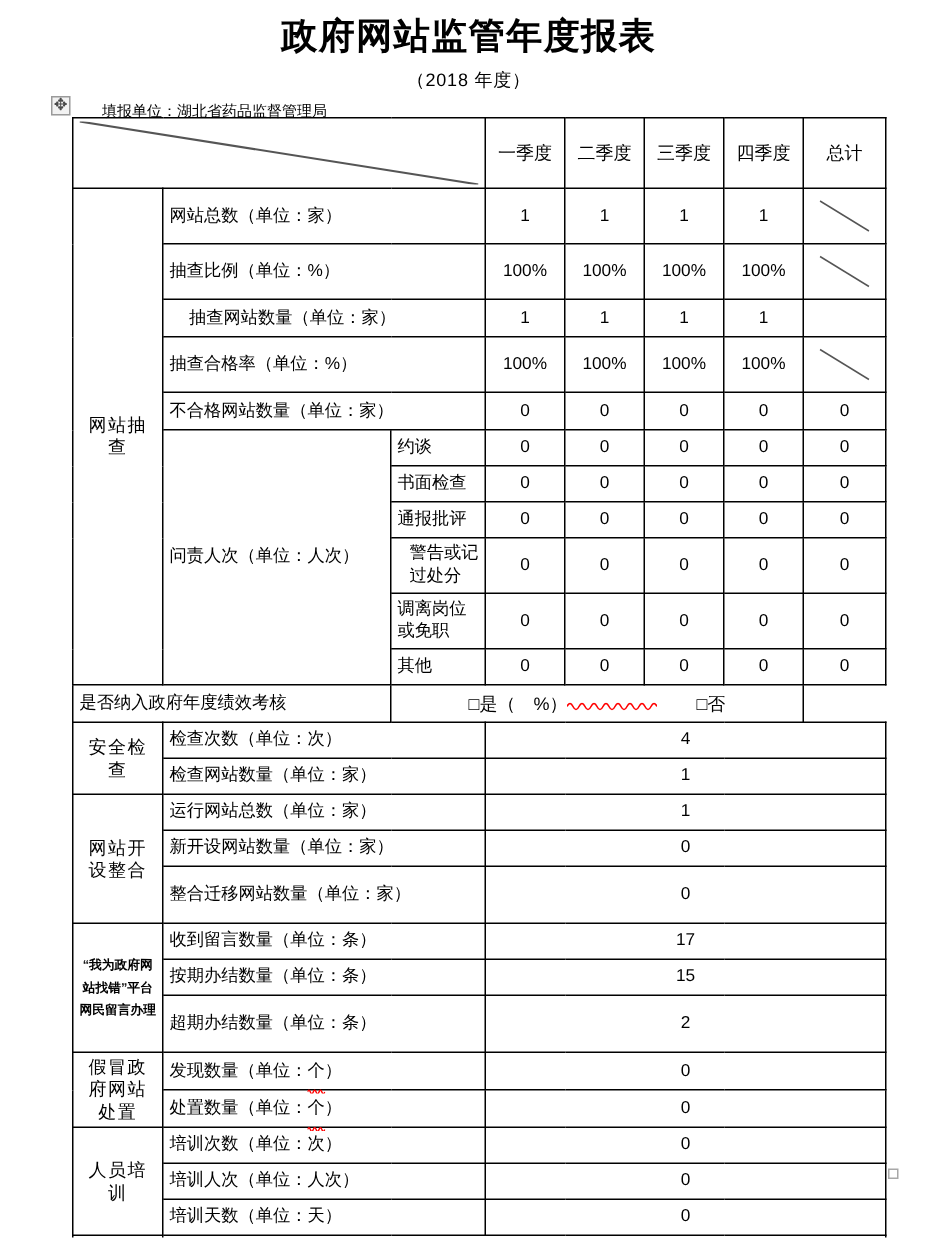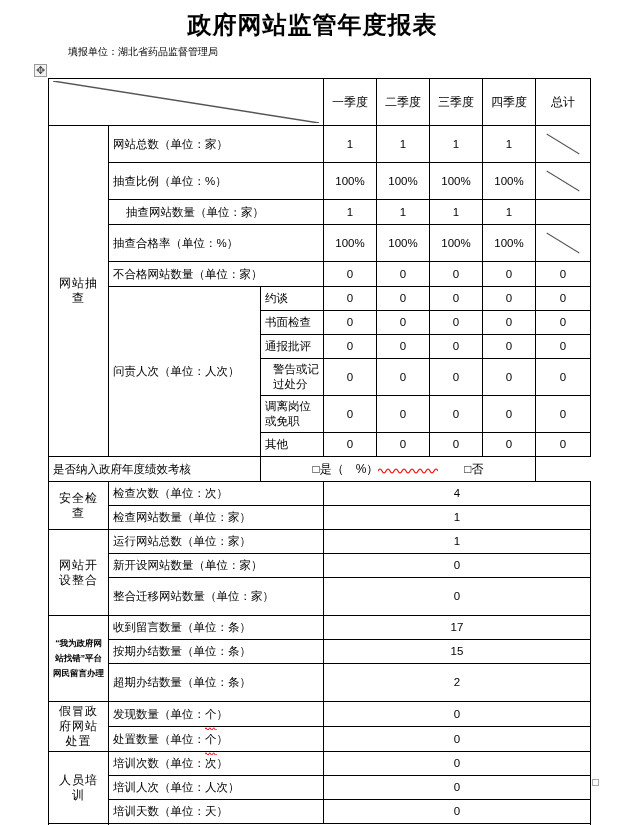--- a/index.html
+++ b/index.html
@@ -88,20 +88,21 @@
   }
   .u-red svg{position:absolute;left:0;bottom:0;height:6px;}
   .fill-sp{display:inline-block;}
 </style>
 </head>
 <body>
 
 <div class="page">
 
   <h1 class="doc-title">政府网站监管年度报表</h1>
+  <div class="doc-subtitle">（2018 年度）</div>
 
   <div class="unit-line">
     <span>填报单位：</span><span>湖北省药品监督管理局</span>
   </div>
 
   <div class="move-handle">✥</div>
   <div class="resize-handle"></div>
 
   <div class="tbl-wrap">
   <table class="main">

